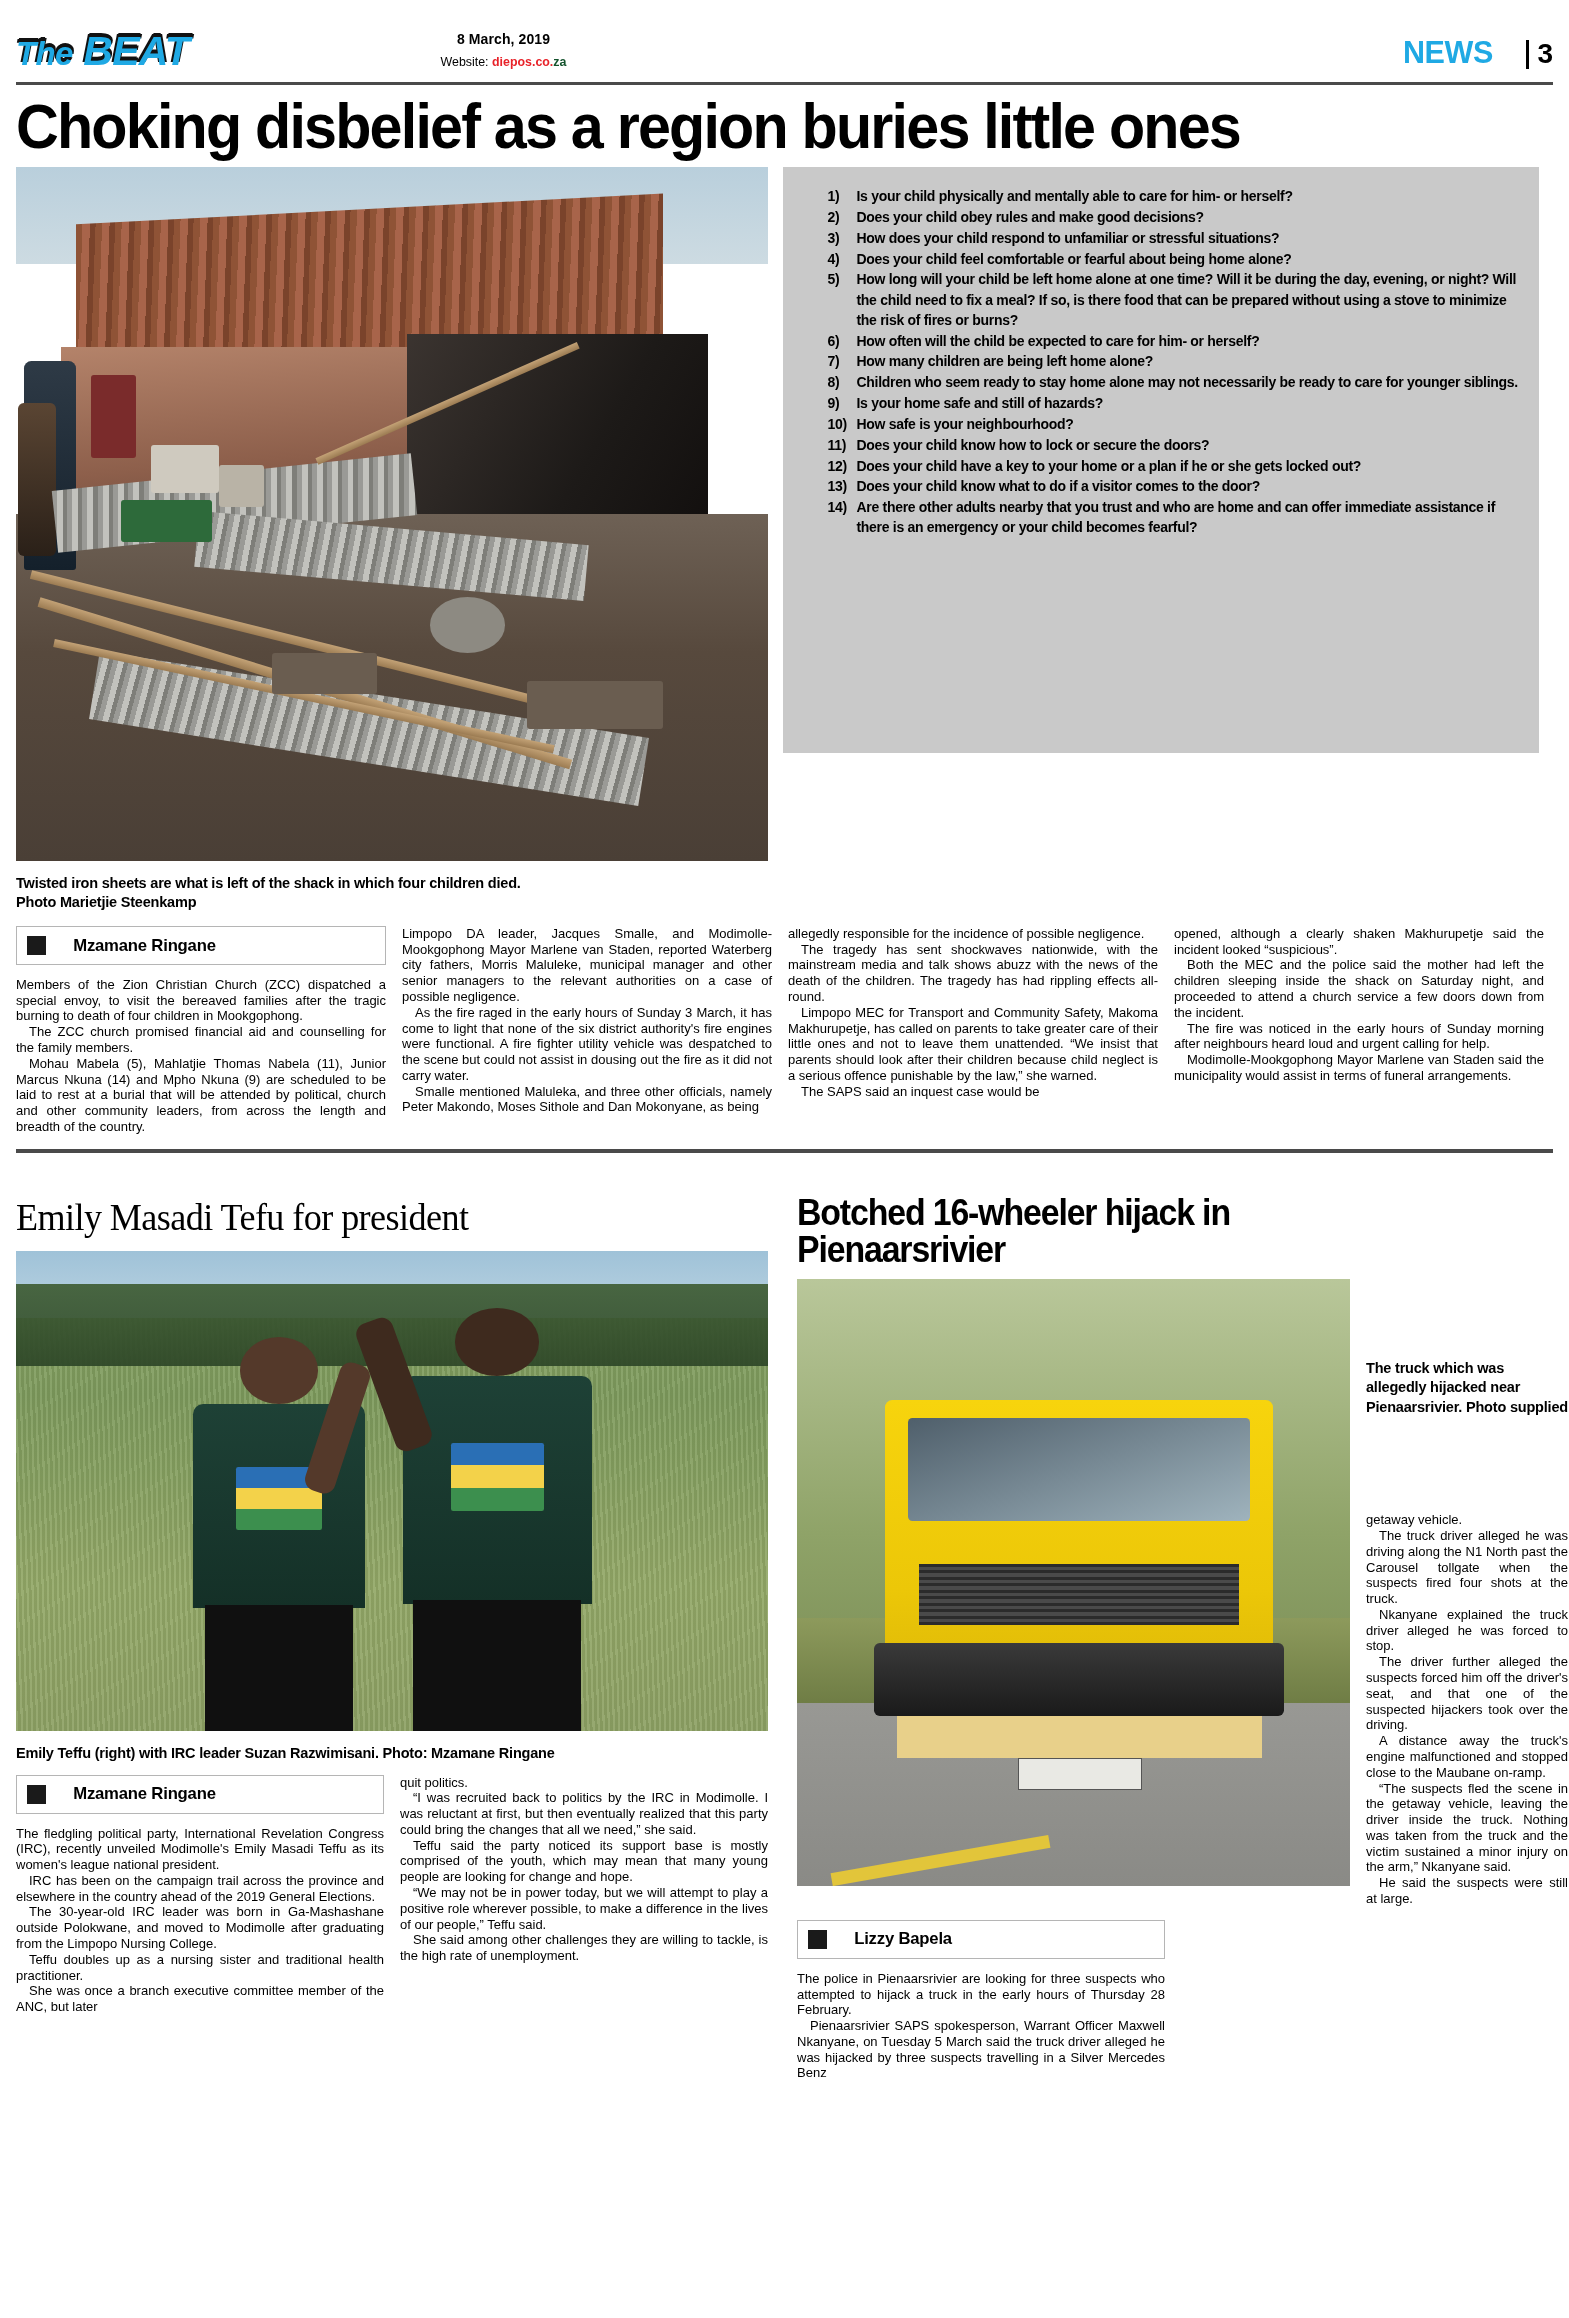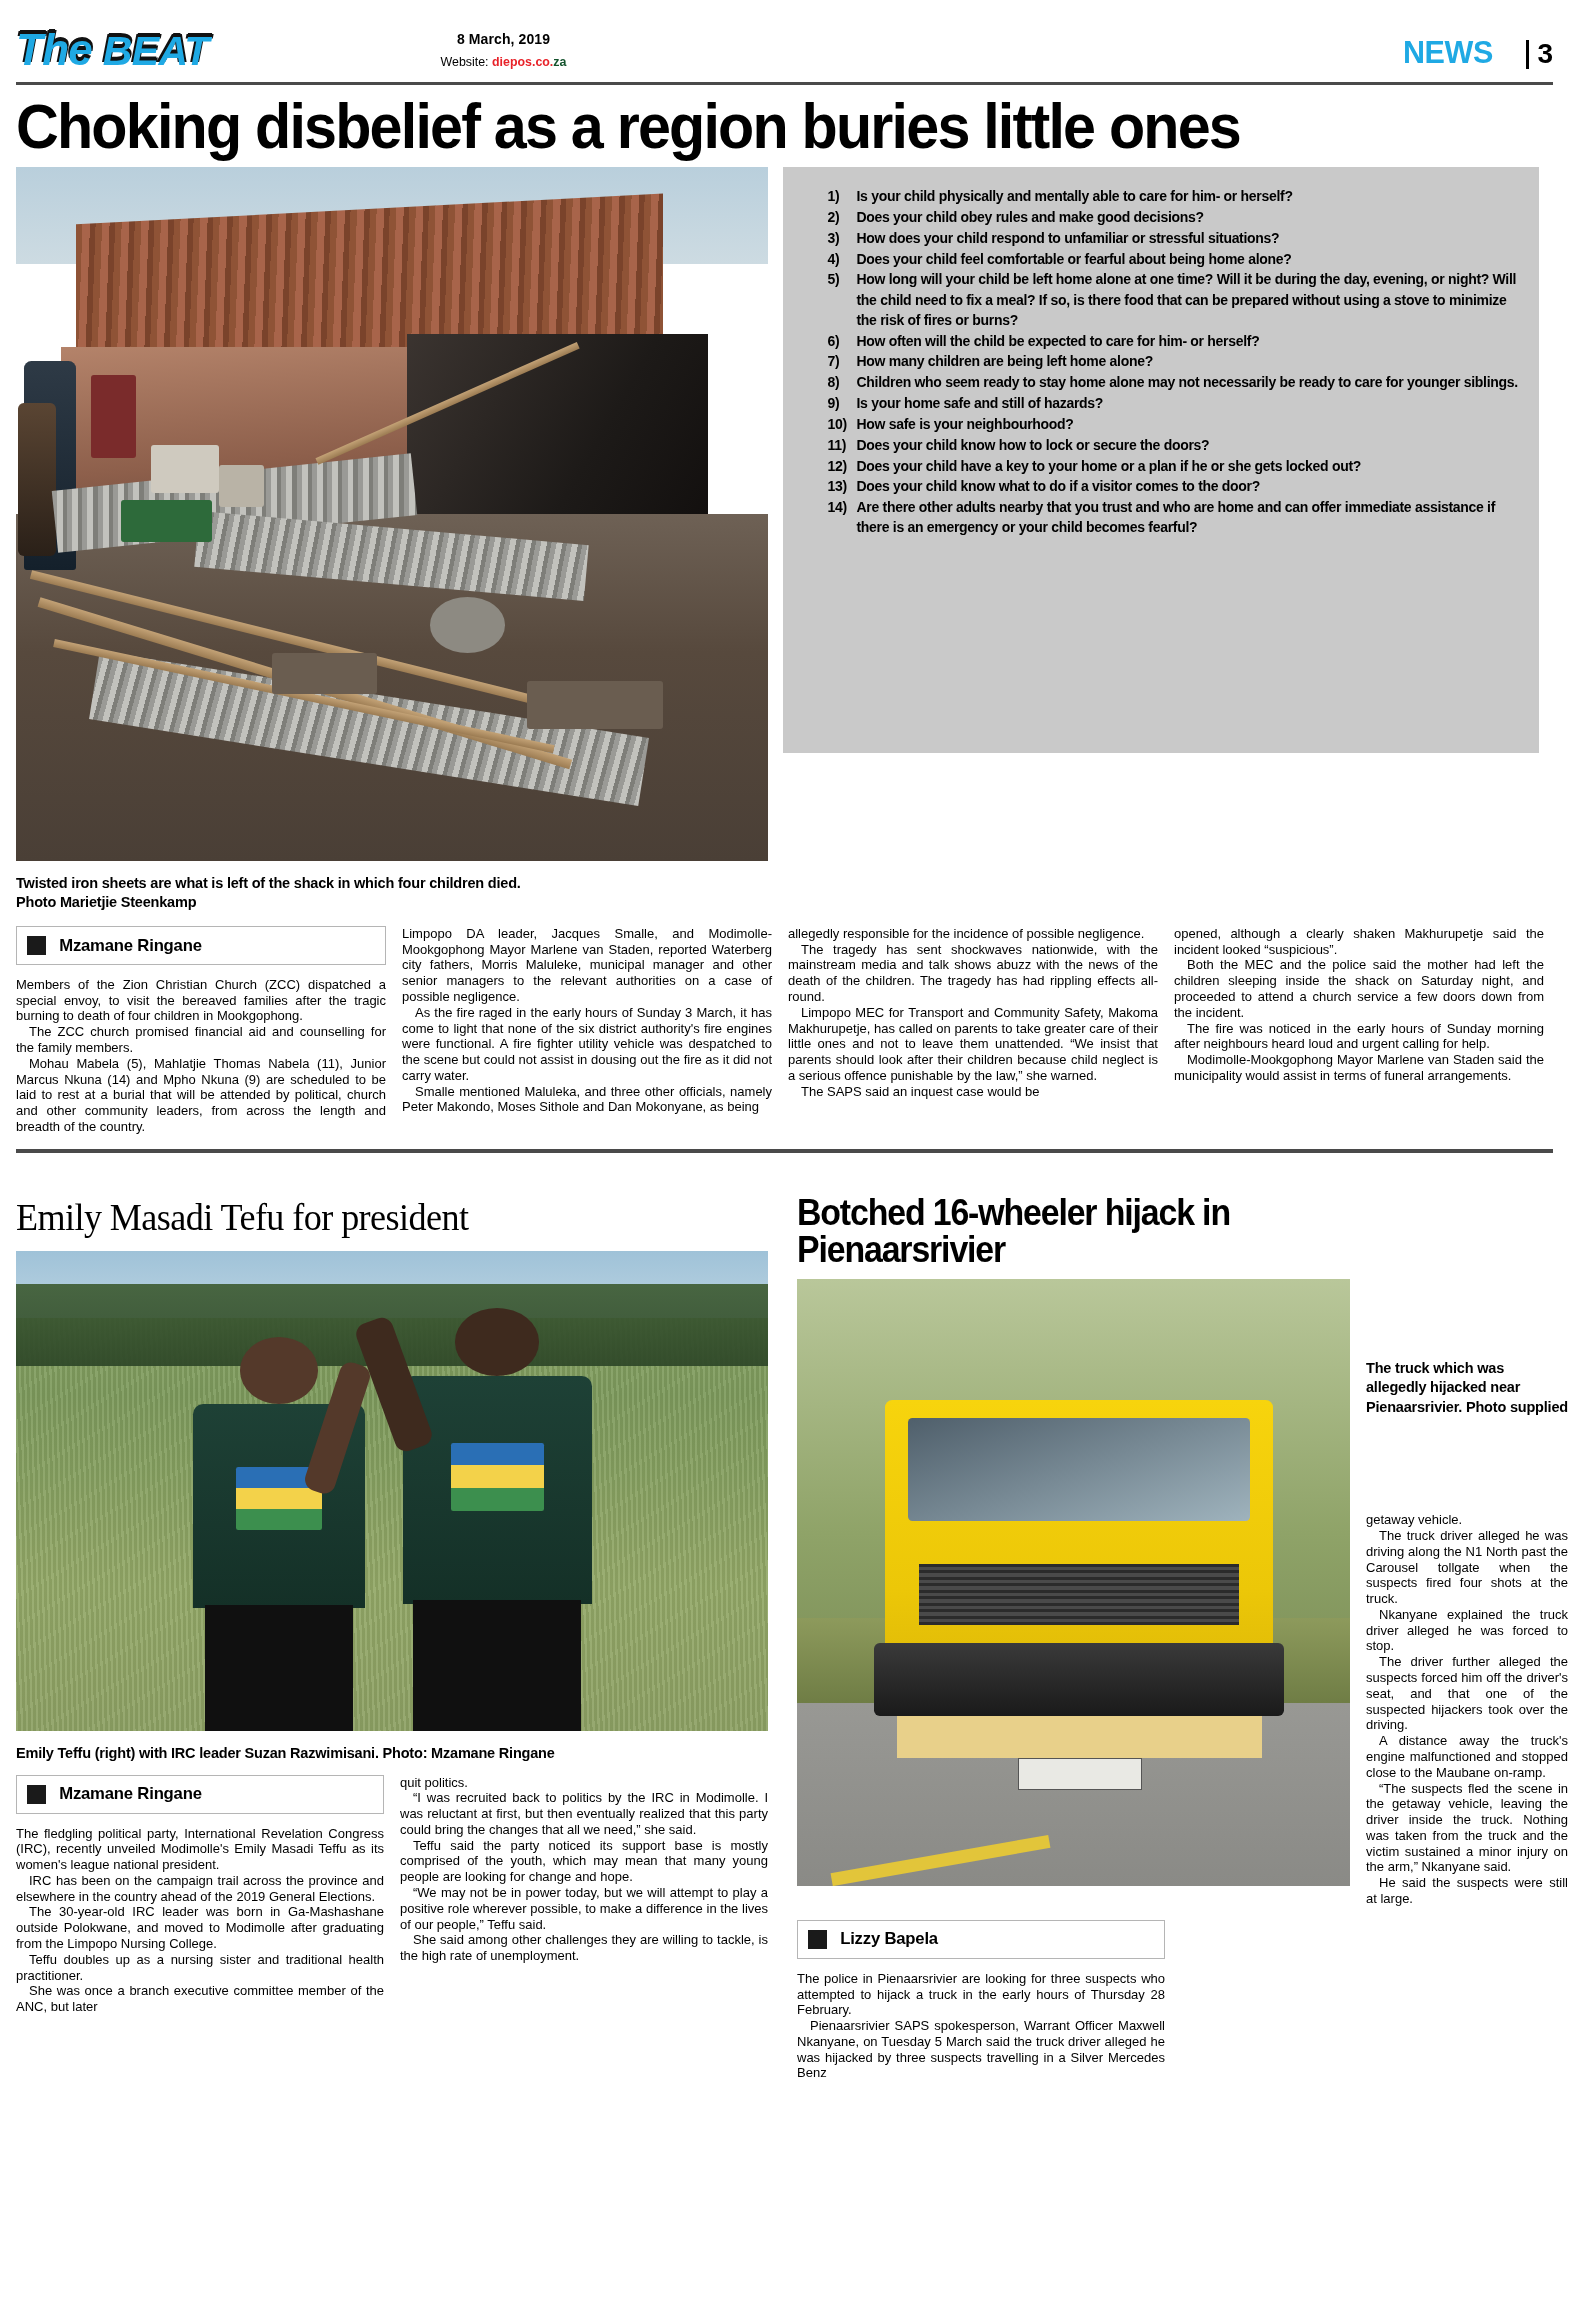--- a/index.html
+++ b/index.html
@@ -13,21 +13,21 @@
   
   .masthead { display:flex; align-items:flex-end; height:76px; padding-top:10.2px; box-sizing:border-box; }
   .brand {
     font-family:"Liberation Sans", sans-serif;
     font-weight:bold; font-style:italic;
     font-size:41px; letter-spacing:-0.7px;
     color:#1FA9E4;
     text-shadow: 0 -3.6px 0 #111, -1.5px -2.9px 0 #111, 1.5px -2.9px 0 #111;
     line-height:1; width:262px; padding-bottom:4.4px;
   }
-  .brand .the { font-size:44px; }
+  .brand .the { font-size:33px; }
   .dateblock { flex:0 0 451px; text-align:center; font-family:"Liberation Sans", sans-serif; padding-bottom:7.3px; }
   .dateblock .d1 { font-size:14px; font-weight:bold; letter-spacing:0.1px; }
   .dateblock .d2 { font-size:12.4px; margin-top:7.3px; }
   .dateblock .d2 b { color:#E8232A; }
   .dateblock .d2 b .za { color:#14532d; }
   .section-spacer { flex:1; }
   .section-title {
     font-family:"Liberation Sans", sans-serif; font-weight:bold;
     font-size:30.5px; color:#1FA9E4; letter-spacing:-0.4px; padding-bottom:5.8px;
   }
@@ -82,21 +82,21 @@
   .ff-head { display:flex; align-items:baseline; gap:16px; margin-bottom:26px; }
   .ff-title { font-family:"Liberation Sans", sans-serif; font-weight:bold; font-size:33px; letter-spacing:-0.9px; transform:scaleX(0.92); transform-origin:left; }
   .ff-sub { font-family:"Liberation Serif", serif; font-size:26px; letter-spacing:-0.3px; }
   .ff-list { font-family:"Liberation Sans", sans-serif; font-weight:bold; font-size:14px; line-height:1.44; letter-spacing:-0.3px; }
   .ff-item { display:flex; margin-bottom:0.7px; }
   .ff-n { width:55px; flex:0 0 55px; text-align:left; padding-left:26px; box-sizing:border-box; }
   .ff-t { flex:1; }
 
   
   .byline {
-    border:1.5px solid #b5b5b5; padding:8.7px 10.2px; display:flex; align-items:center; gap:13px;
+    border:1.5px solid #b5b5b5; padding:8.7px 10.2px; display:flex; align-items:center; gap:27px;
     margin-bottom:11.6px; box-sizing:border-box;
   }
   .byline .sq { width:19px; height:19px; background:#1a1a1a; flex:0 0 19px; }
   .byline .nm { font-family:"Liberation Sans", sans-serif; font-weight:bold; font-size:16.7px; letter-spacing:-0.2px; }
 
   .cols4 { display:flex; gap:16px; margin-top:13px; }
   .col { width:370px; }
   .body-text { font-family:Liberation Sans, sans-serif; font-size:13px; line-height:1.215; text-align:justify; }
   .body-text p { margin:0; text-indent:13px; }
   .body-text p.first { text-indent:0; }

